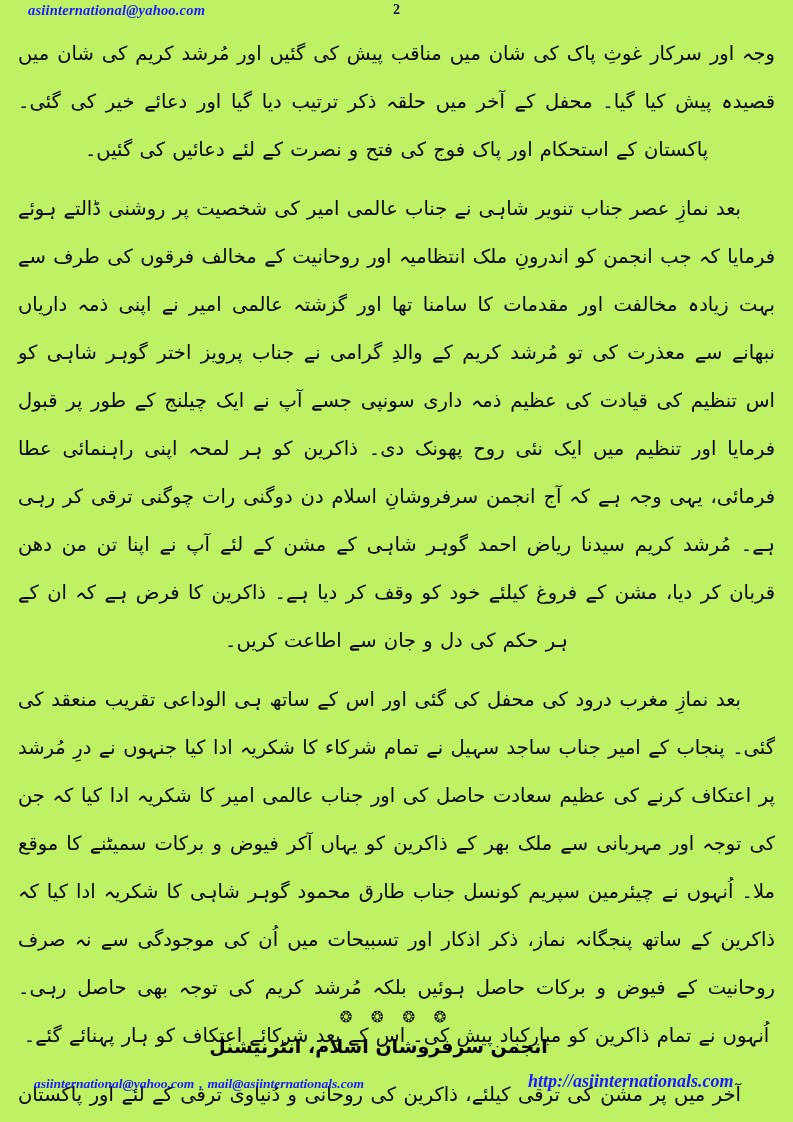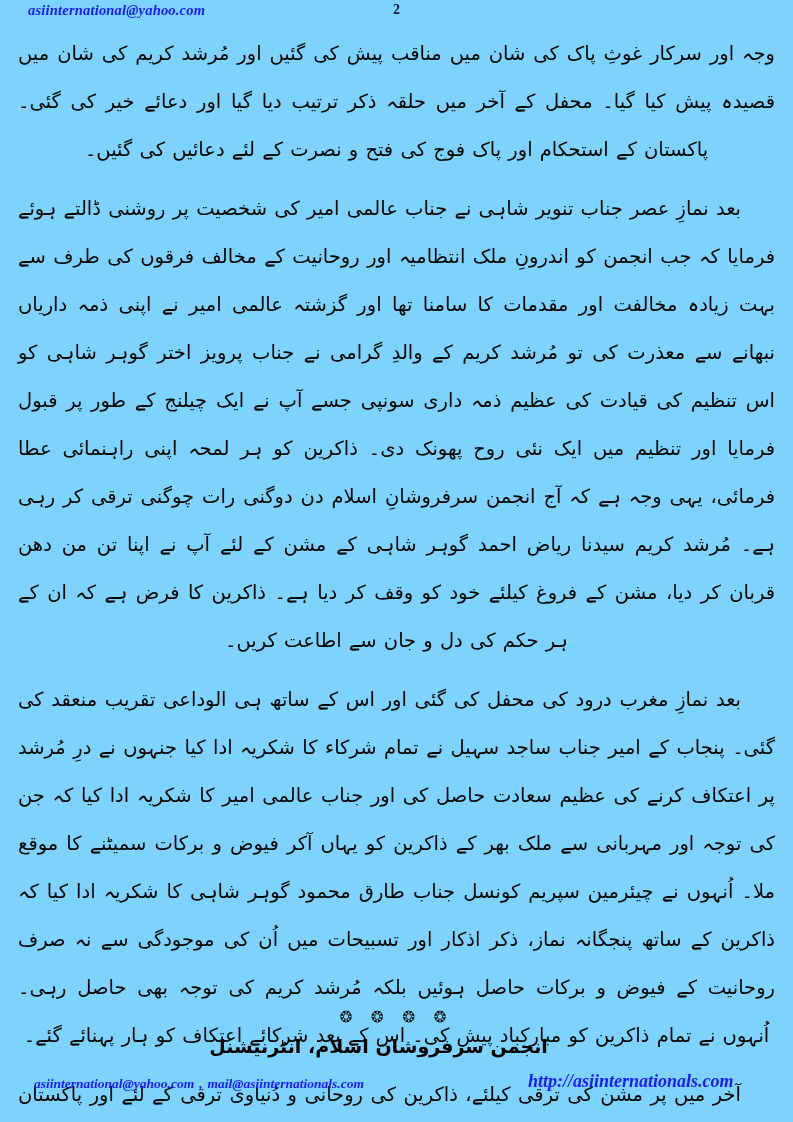--- a/index.html
+++ b/index.html
@@ -8,21 +8,21 @@
     padding: 0;
     background: #ffffff;
   }
   body {
     font-family: "DejaVu Sans", sans-serif;
   }
   .page {
     position: relative;
     width: 793px;
     height: 1122px;
-    background: #7dd3fc;
+    background: #bef264;
     overflow: hidden;
     box-sizing: border-box;
   }
 
   
   .page-header {
     position: absolute;
     top: 0;
     left: 0;
     width: 793px;

